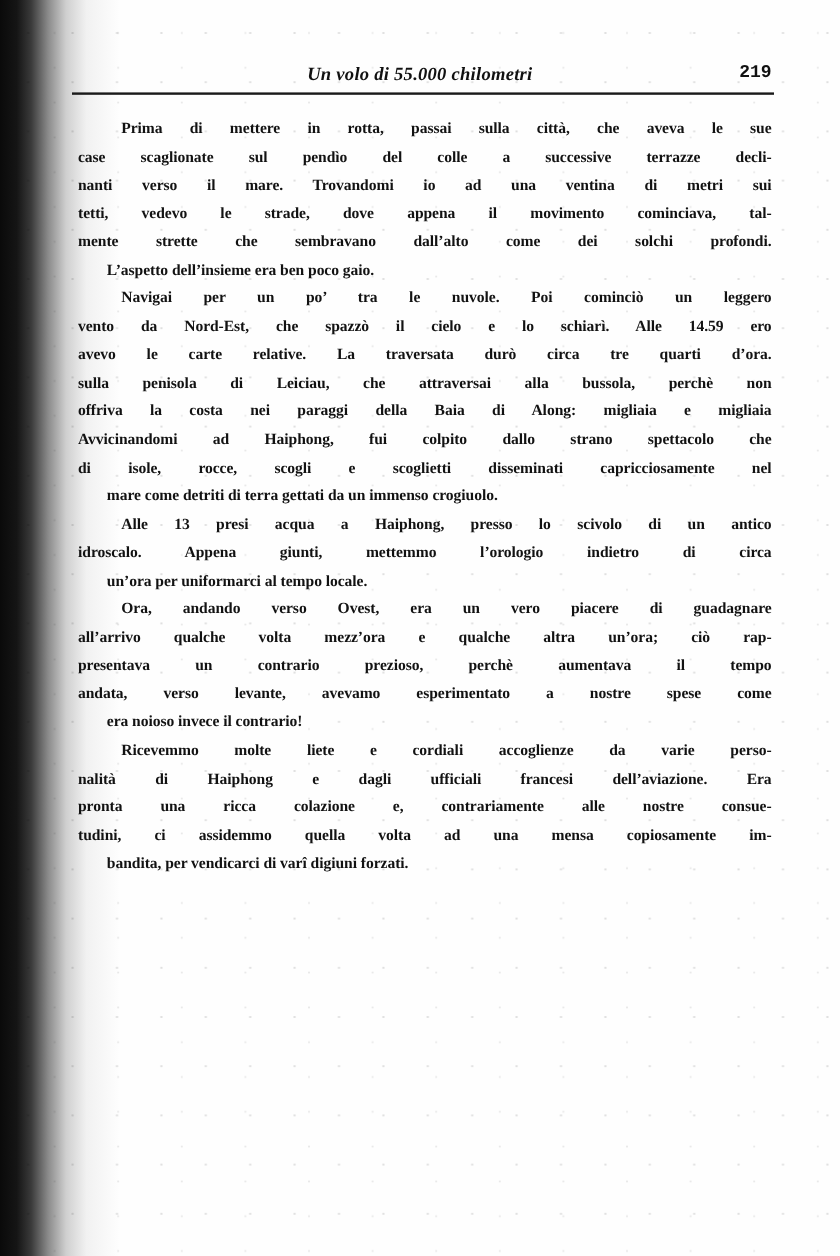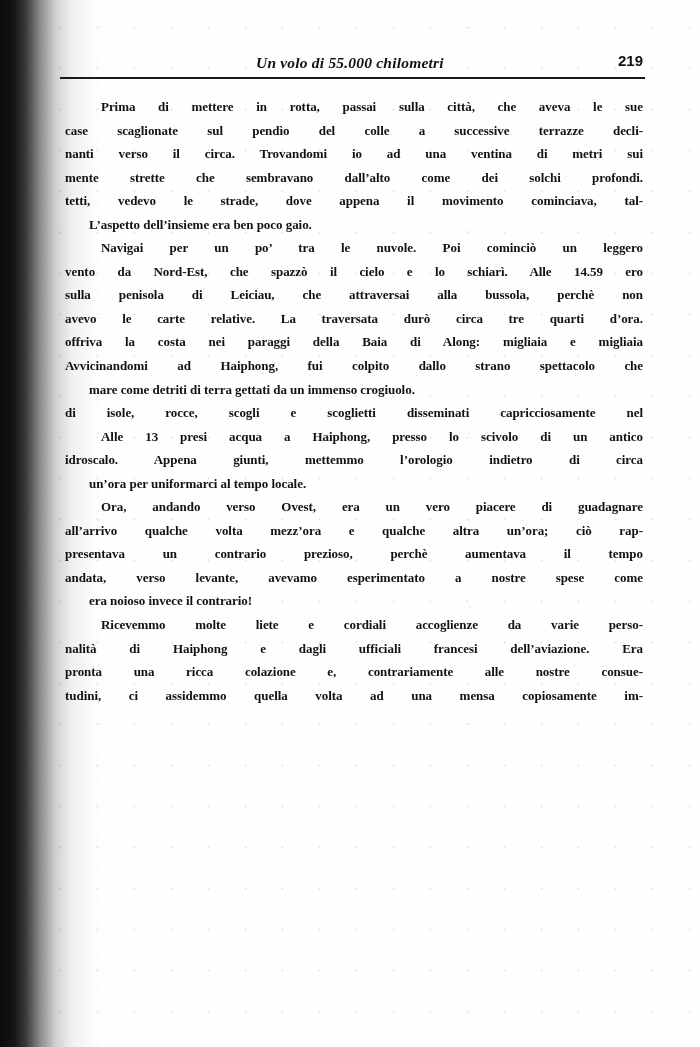--- a/index.html
+++ b/index.html
@@ -61,21 +61,21 @@
       font-weight: bold;
       font-size: 15.5px;
       color: #111;
       letter-spacing: 0.2px;
       text-align: center;
     }
     .page-number {
       position: absolute;
       right: 2px;
       top: 2px;
-      font-family: Liberation Sans, sans-serif;
+      font-family: Liberation Mono, monospace;
       font-weight: bold;
       font-size: 15px;
       color: #111;
     }
     .head-rule {
       position: absolute;
       left: 60px;
       top: 77px;
       width: 585px;
       height: 2px;
@@ -119,47 +119,48 @@
   <div class="running-head">
     <span class="running-title">Un volo di 55.000 chilometri</span>
     <span class="page-number">219</span>
   </div>
   <div class="head-rule"></div>
 
   <div class="body-text" id="body-text">
     <div>
       <span class="line indent">Prima di mettere in rotta, passai sulla città, che aveva le sue</span>
       <span class="line">case scaglionate sul pendìo del colle a successive terrazze decli-</span>
-      <span class="line">nanti verso il circa. Trovandomi io ad una ventina di metri sui</span>
+      <span class="line">nanti verso il mare. Trovandomi io ad una ventina di metri sui</span>
+      <span class="line">tetti, vedevo le strade, dove appena il movimento cominciava, tal-</span>
       <span class="line">mente strette che sembravano dall’alto come dei solchi profondi.</span>
-      <span class="line">tetti, vedevo le strade, dove appena il movimento cominciava, tal-</span>
       <span class="line last">L’aspetto dell’insieme era ben poco gaio.</span>
     </div>
     <div>
       <span class="line indent">Navigai per un po’ tra le nuvole. Poi cominciò un leggero</span>
       <span class="line">vento da Nord-Est, che spazzò il cielo e lo schiarì. Alle 14.59 ero</span>
+      <span class="line">avevo le carte relative. La traversata durò circa tre quarti d’ora.</span>
       <span class="line">sulla penisola di Leiciau, che attraversai alla bussola, perchè non</span>
-      <span class="line">avevo le carte relative. La traversata durò circa tre quarti d’ora.</span>
       <span class="line">offriva la costa nei paraggi della Baia di Along: migliaia e migliaia</span>
       <span class="line">Avvicinandomi ad Haiphong, fui colpito dallo strano spettacolo che</span>
+      <span class="line">di isole, rocce, scogli e scoglietti disseminati capricciosamente nel</span>
       <span class="line last">mare come detriti di terra gettati da un immenso crogiuolo.</span>
-      <span class="line">di isole, rocce, scogli e scoglietti disseminati capricciosamente nel</span>
     </div>
     <div>
       <span class="line indent">Alle 13 presi acqua a Haiphong, presso lo scivolo di un antico</span>
       <span class="line">idroscalo. Appena giunti, mettemmo l’orologio indietro di circa</span>
       <span class="line last">un’ora per uniformarci al tempo locale.</span>
     </div>
     <div>
       <span class="line indent">Ora, andando verso Ovest, era un vero piacere di guadagnare</span>
       <span class="line">all’arrivo qualche volta mezz’ora e qualche altra un’ora; ciò rap-</span>
       <span class="line">presentava un contrario prezioso, perchè aumentava il tempo</span>
       <span class="line">andata, verso levante, avevamo esperimentato a nostre spese come</span>
       <span class="line last">era noioso invece il contrario!</span>
     </div>
     <div>
       <span class="line indent">Ricevemmo molte liete e cordiali accoglienze da varie perso-</span>
       <span class="line">nalità di Haiphong e dagli ufficiali francesi dell’aviazione. Era</span>
       <span class="line">pronta una ricca colazione e, contrariamente alle nostre consue-</span>
       <span class="line">tudini, ci assidemmo quella volta ad una mensa copiosamente im-</span>
+      <span class="line last">bandita, per vendicarci di varî digiuni forzati.</span>
     </div>
   </div>
 </div>
 
 </body></html>

